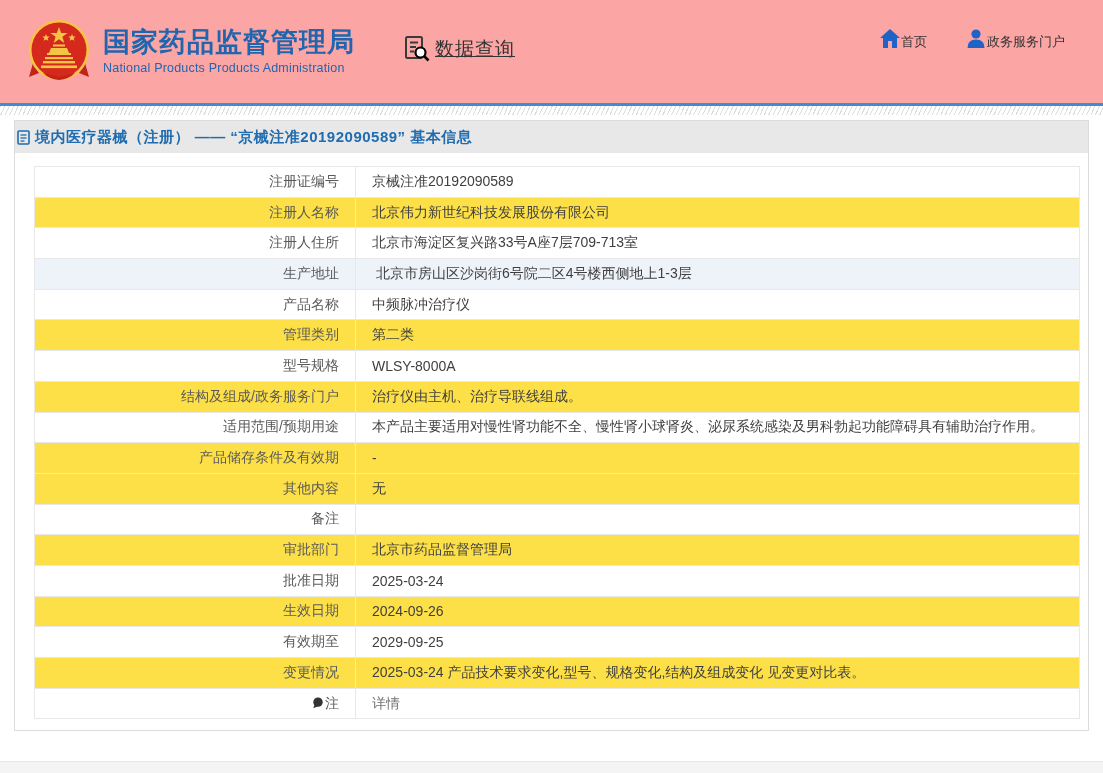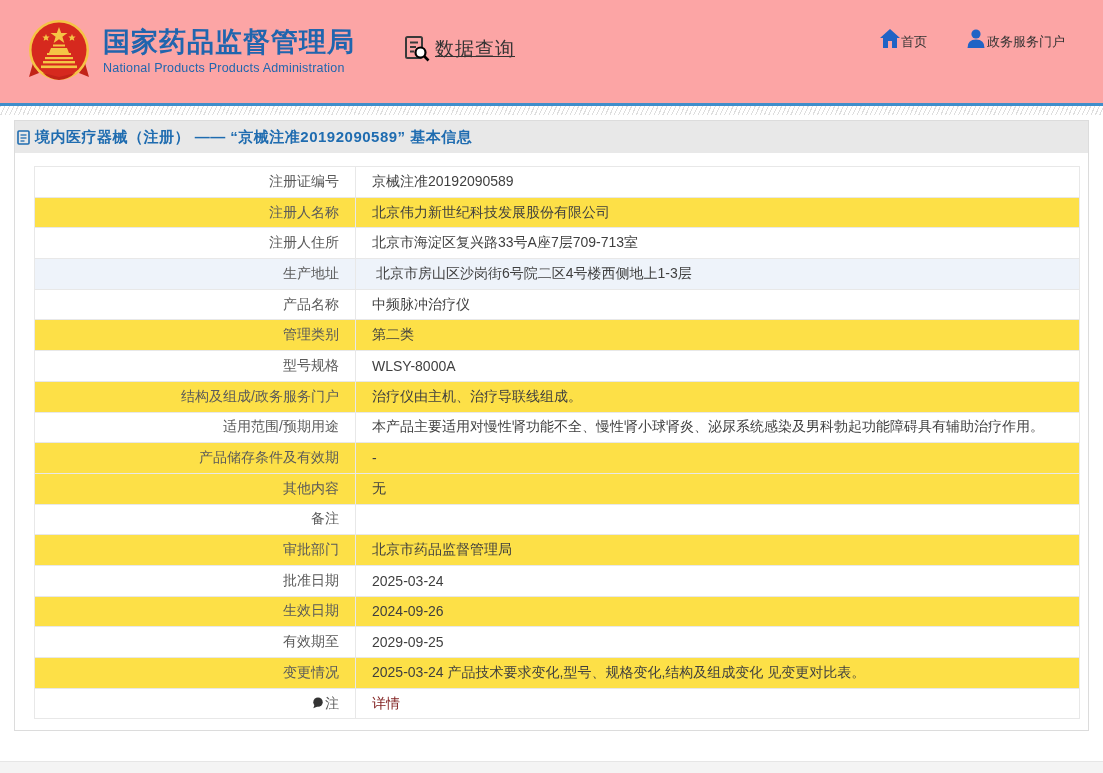--- a/index.html
+++ b/index.html
@@ -116,21 +116,21 @@
   td.label-cell {
     width: 321px;
     text-align: right;
     color: #5a5a5a;
   }
   td.value-cell { color: #3f3f3f; }
   tr.even td { background: #fde047; }
   tr.hl td { background: #eef3fa; padding-left: 20px; }
   td .note-glyph { display: inline-block; vertical-align: -1px; margin-right: 1px; }
   a.detail-link {
-    color: #7f1d1d;
+    color: #737373;
     text-decoration: none;
     cursor: pointer;
   }
 
   .footer-strip {
     position: absolute;
     left: 0; right: 0; bottom: 0;
     height: 12px;
     background: #f4f4f4;
     border-top: 1px solid #e6e6e6;

